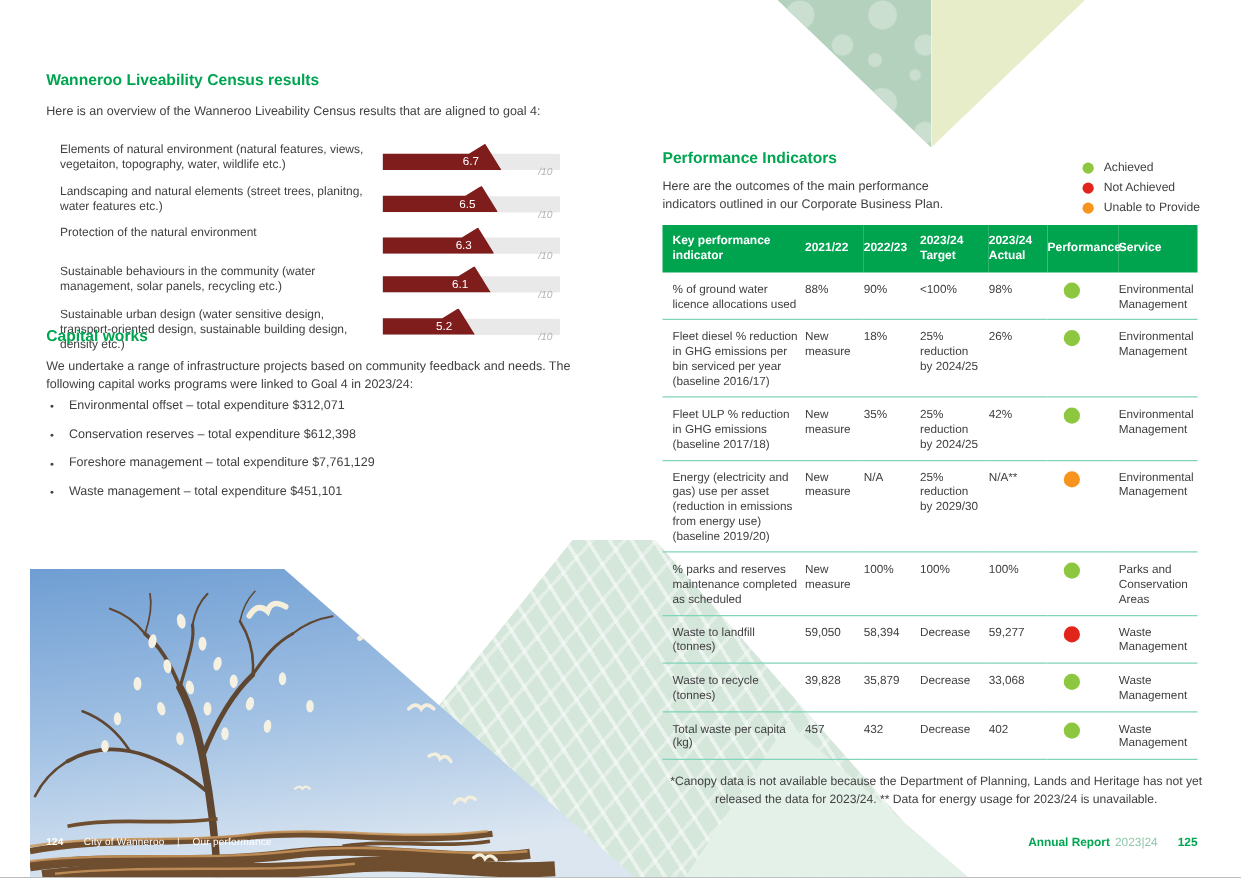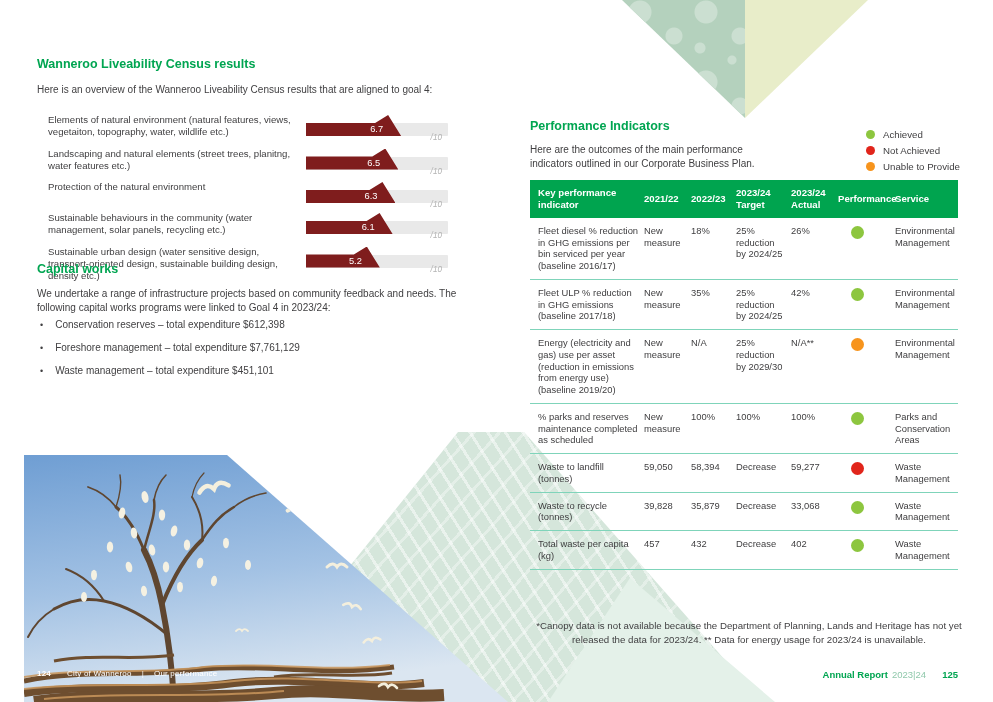--- a/index.html
+++ b/index.html
@@ -184,20 +184,23 @@
         <div class="bar-fill" data-name="bar-fill" style="width: 52%;">
             <span class="bar-val" data-name="bar-value">5.2</span>
           </div>
       </div>
     </div>
   </div>
 
   <div class="h-green" id="capital-head" data-name="capital-works-heading">Capital works</div>
   <div class="txt" id="capital-intro" data-name="capital-works-intro">We undertake a range of infrastructure projects based on community feedback and needs. The following capital works programs were linked to Goal 4 in 2023/24:</div>
   <div class="bullets" data-name="capital-works-list">
+    <div class="bullet-row" data-name="list-item">
+        <span data-name="list-item-text">Environmental offset – total expenditure $312,071</span>
+      </div>
     <div class="bullet-row" data-name="list-item">
         <span data-name="list-item-text">Conservation reserves – total expenditure $612,398</span>
       </div>
     <div class="bullet-row" data-name="list-item">
         <span data-name="list-item-text">Foreshore management – total expenditure $7,761,129</span>
       </div>
     <div class="bullet-row" data-name="list-item">
         <span data-name="list-item-text">Waste management – total expenditure $451,101</span>
       </div>
   </div>
@@ -330,20 +333,29 @@
         <th data-name="column-header">2021/22</th>
         <th data-name="column-header">2022/23</th>
         <th data-name="column-header">2023/24 Target</th>
         <th data-name="column-header">2023/24 Actual</th>
         <th data-name="column-header">Performance</th>
         <th data-name="column-header">Service</th>
       </tr>
     </thead>
     <tbody>
       <tr data-name="table-row">
+        <td data-name="kpi-cell">% of ground water licence allocations used</td>
+        <td data-name="value-cell">88%</td>
+        <td data-name="value-cell">90%</td>
+        <td data-name="target-cell">&lt;100%</td>
+        <td data-name="actual-cell">98%</td>
+        <td class="perf" data-name="performance-cell"><span class="dot" data-name="status-dot-icon" data-status="achieved"></span></td>
+        <td data-name="service-cell">Environmental Management</td>
+      </tr>
+      <tr data-name="table-row">
         <td data-name="kpi-cell">Fleet diesel % reduction in GHG emissions per bin serviced per year (baseline 2016/17)</td>
         <td data-name="value-cell">New measure</td>
         <td data-name="value-cell">18%</td>
         <td data-name="target-cell">25% reduction by 2024/25</td>
         <td data-name="actual-cell">26%</td>
         <td class="perf" data-name="performance-cell"><span class="dot" data-name="status-dot-icon" data-status="achieved"></span></td>
         <td data-name="service-cell">Environmental Management</td>
       </tr>
       <tr data-name="table-row">
         <td data-name="kpi-cell">Fleet ULP % reduction in GHG emissions (baseline 2017/18)</td>

